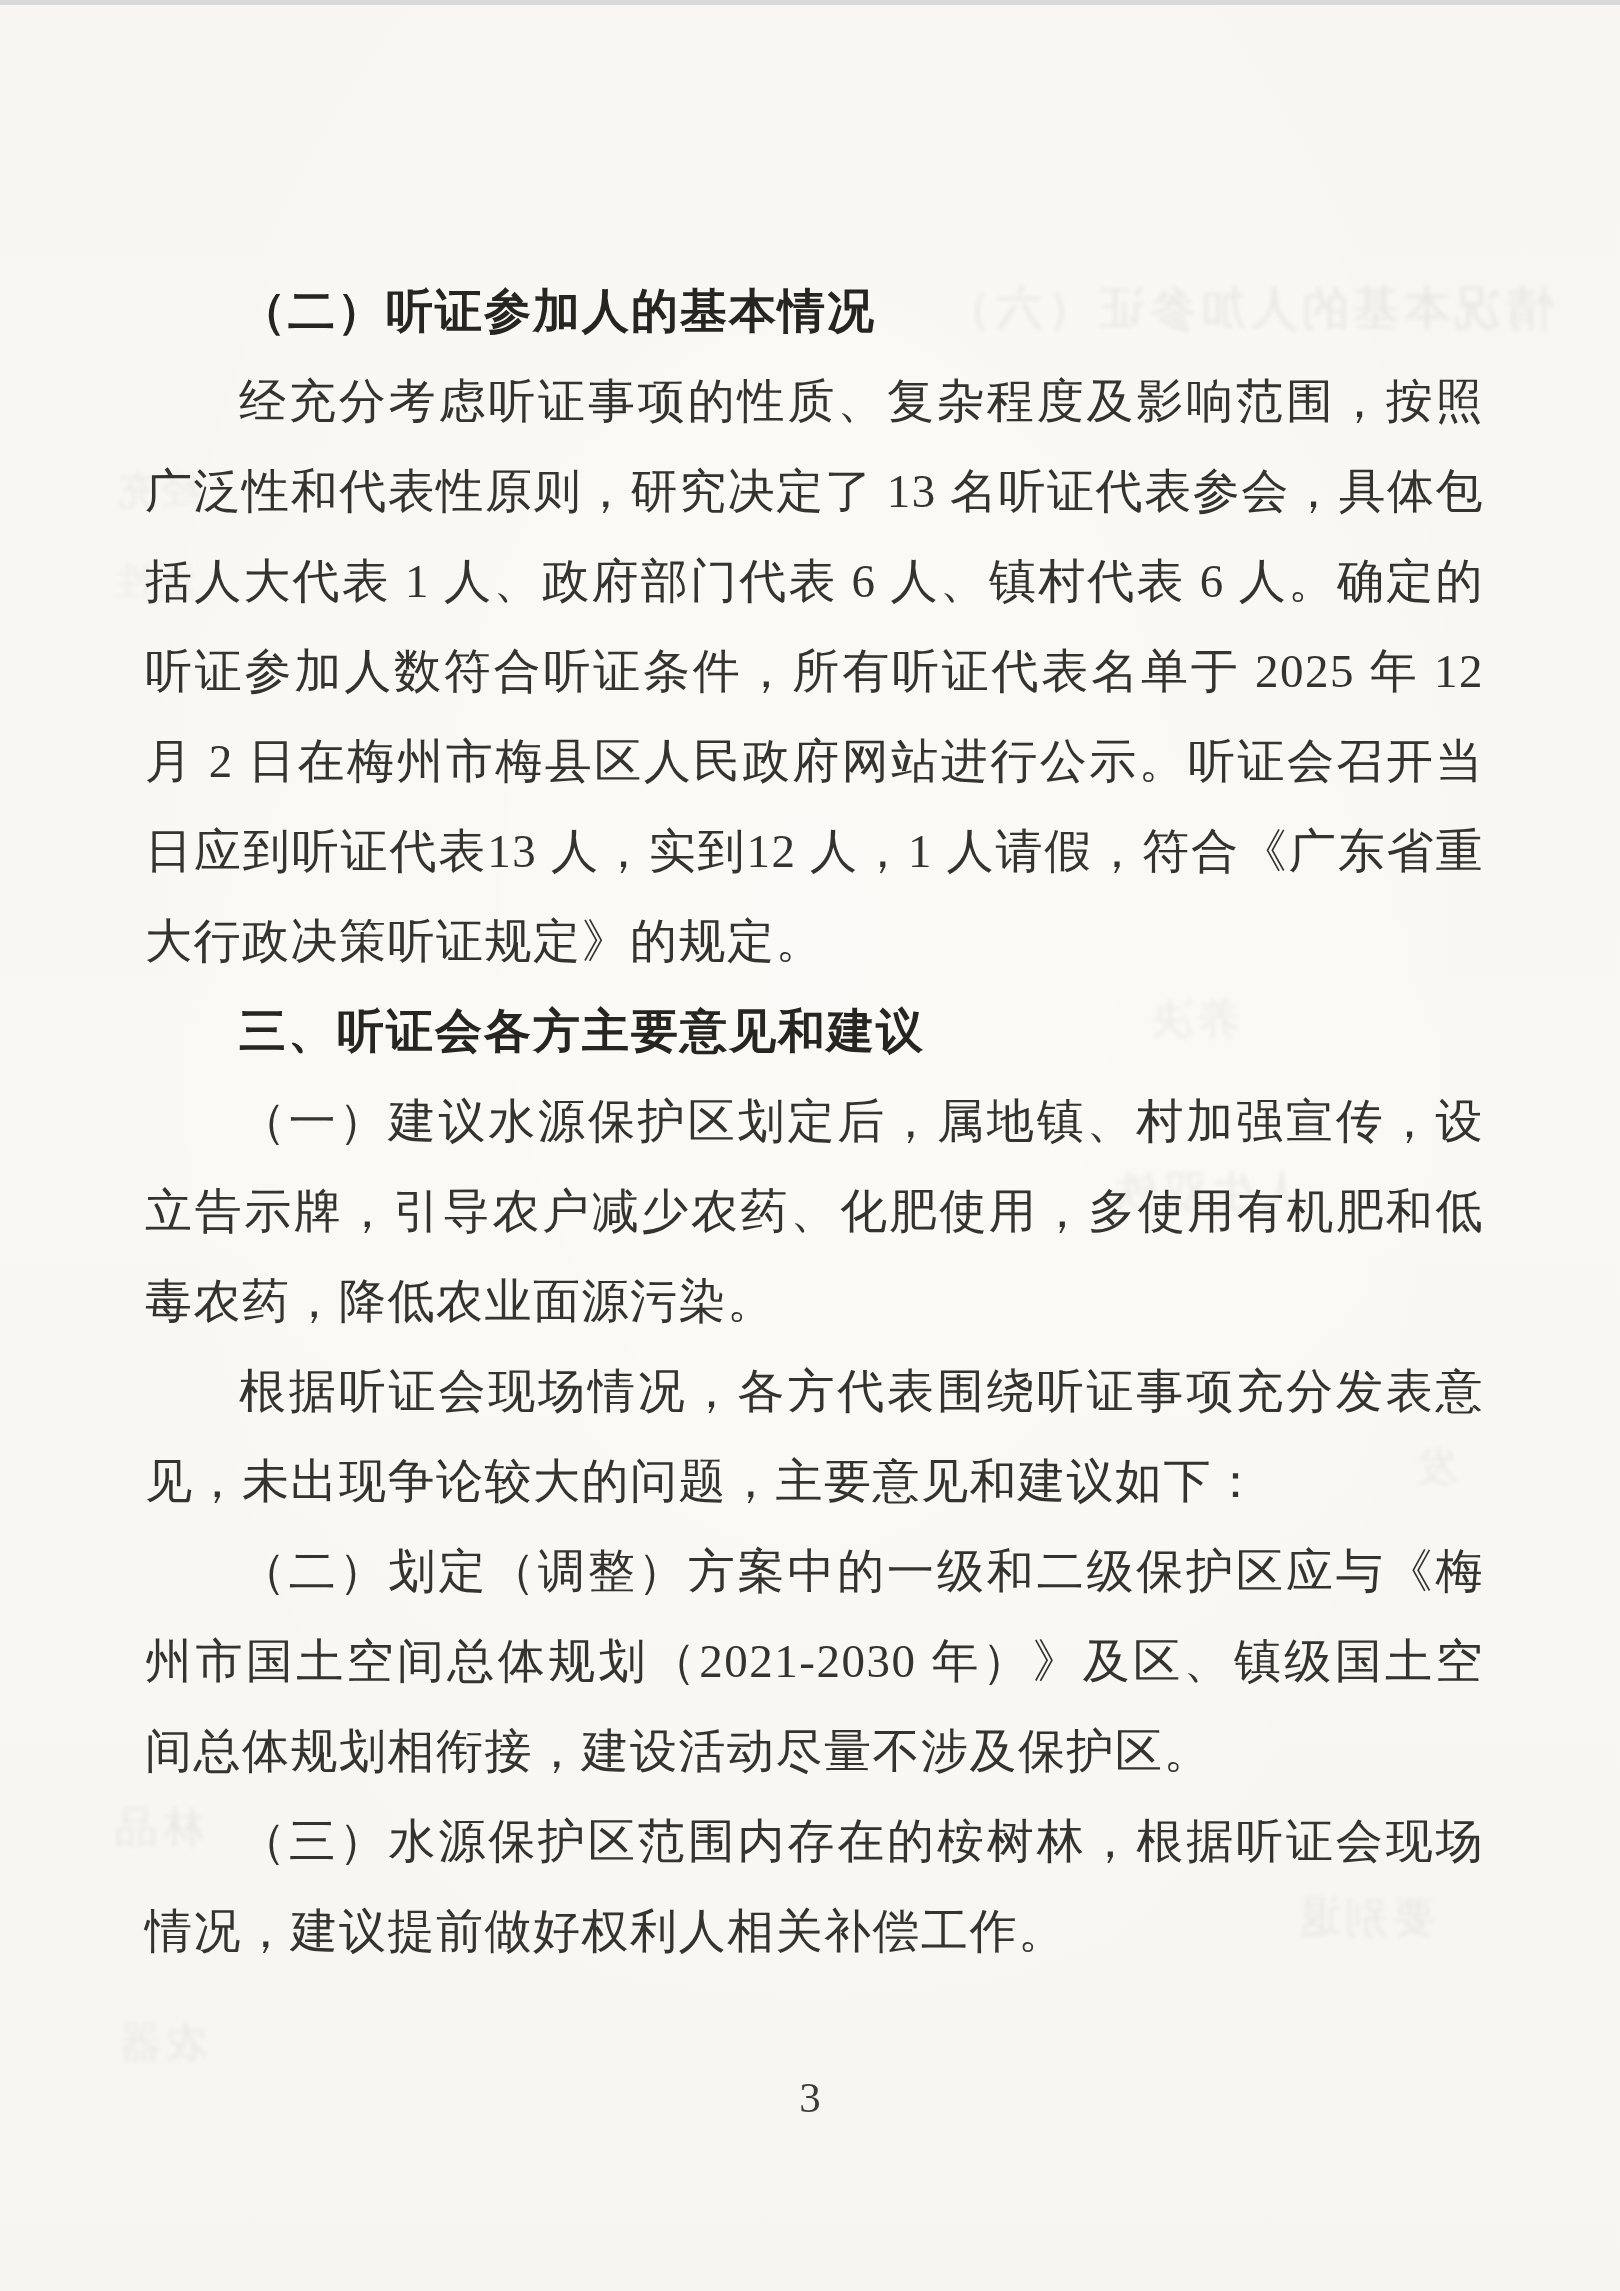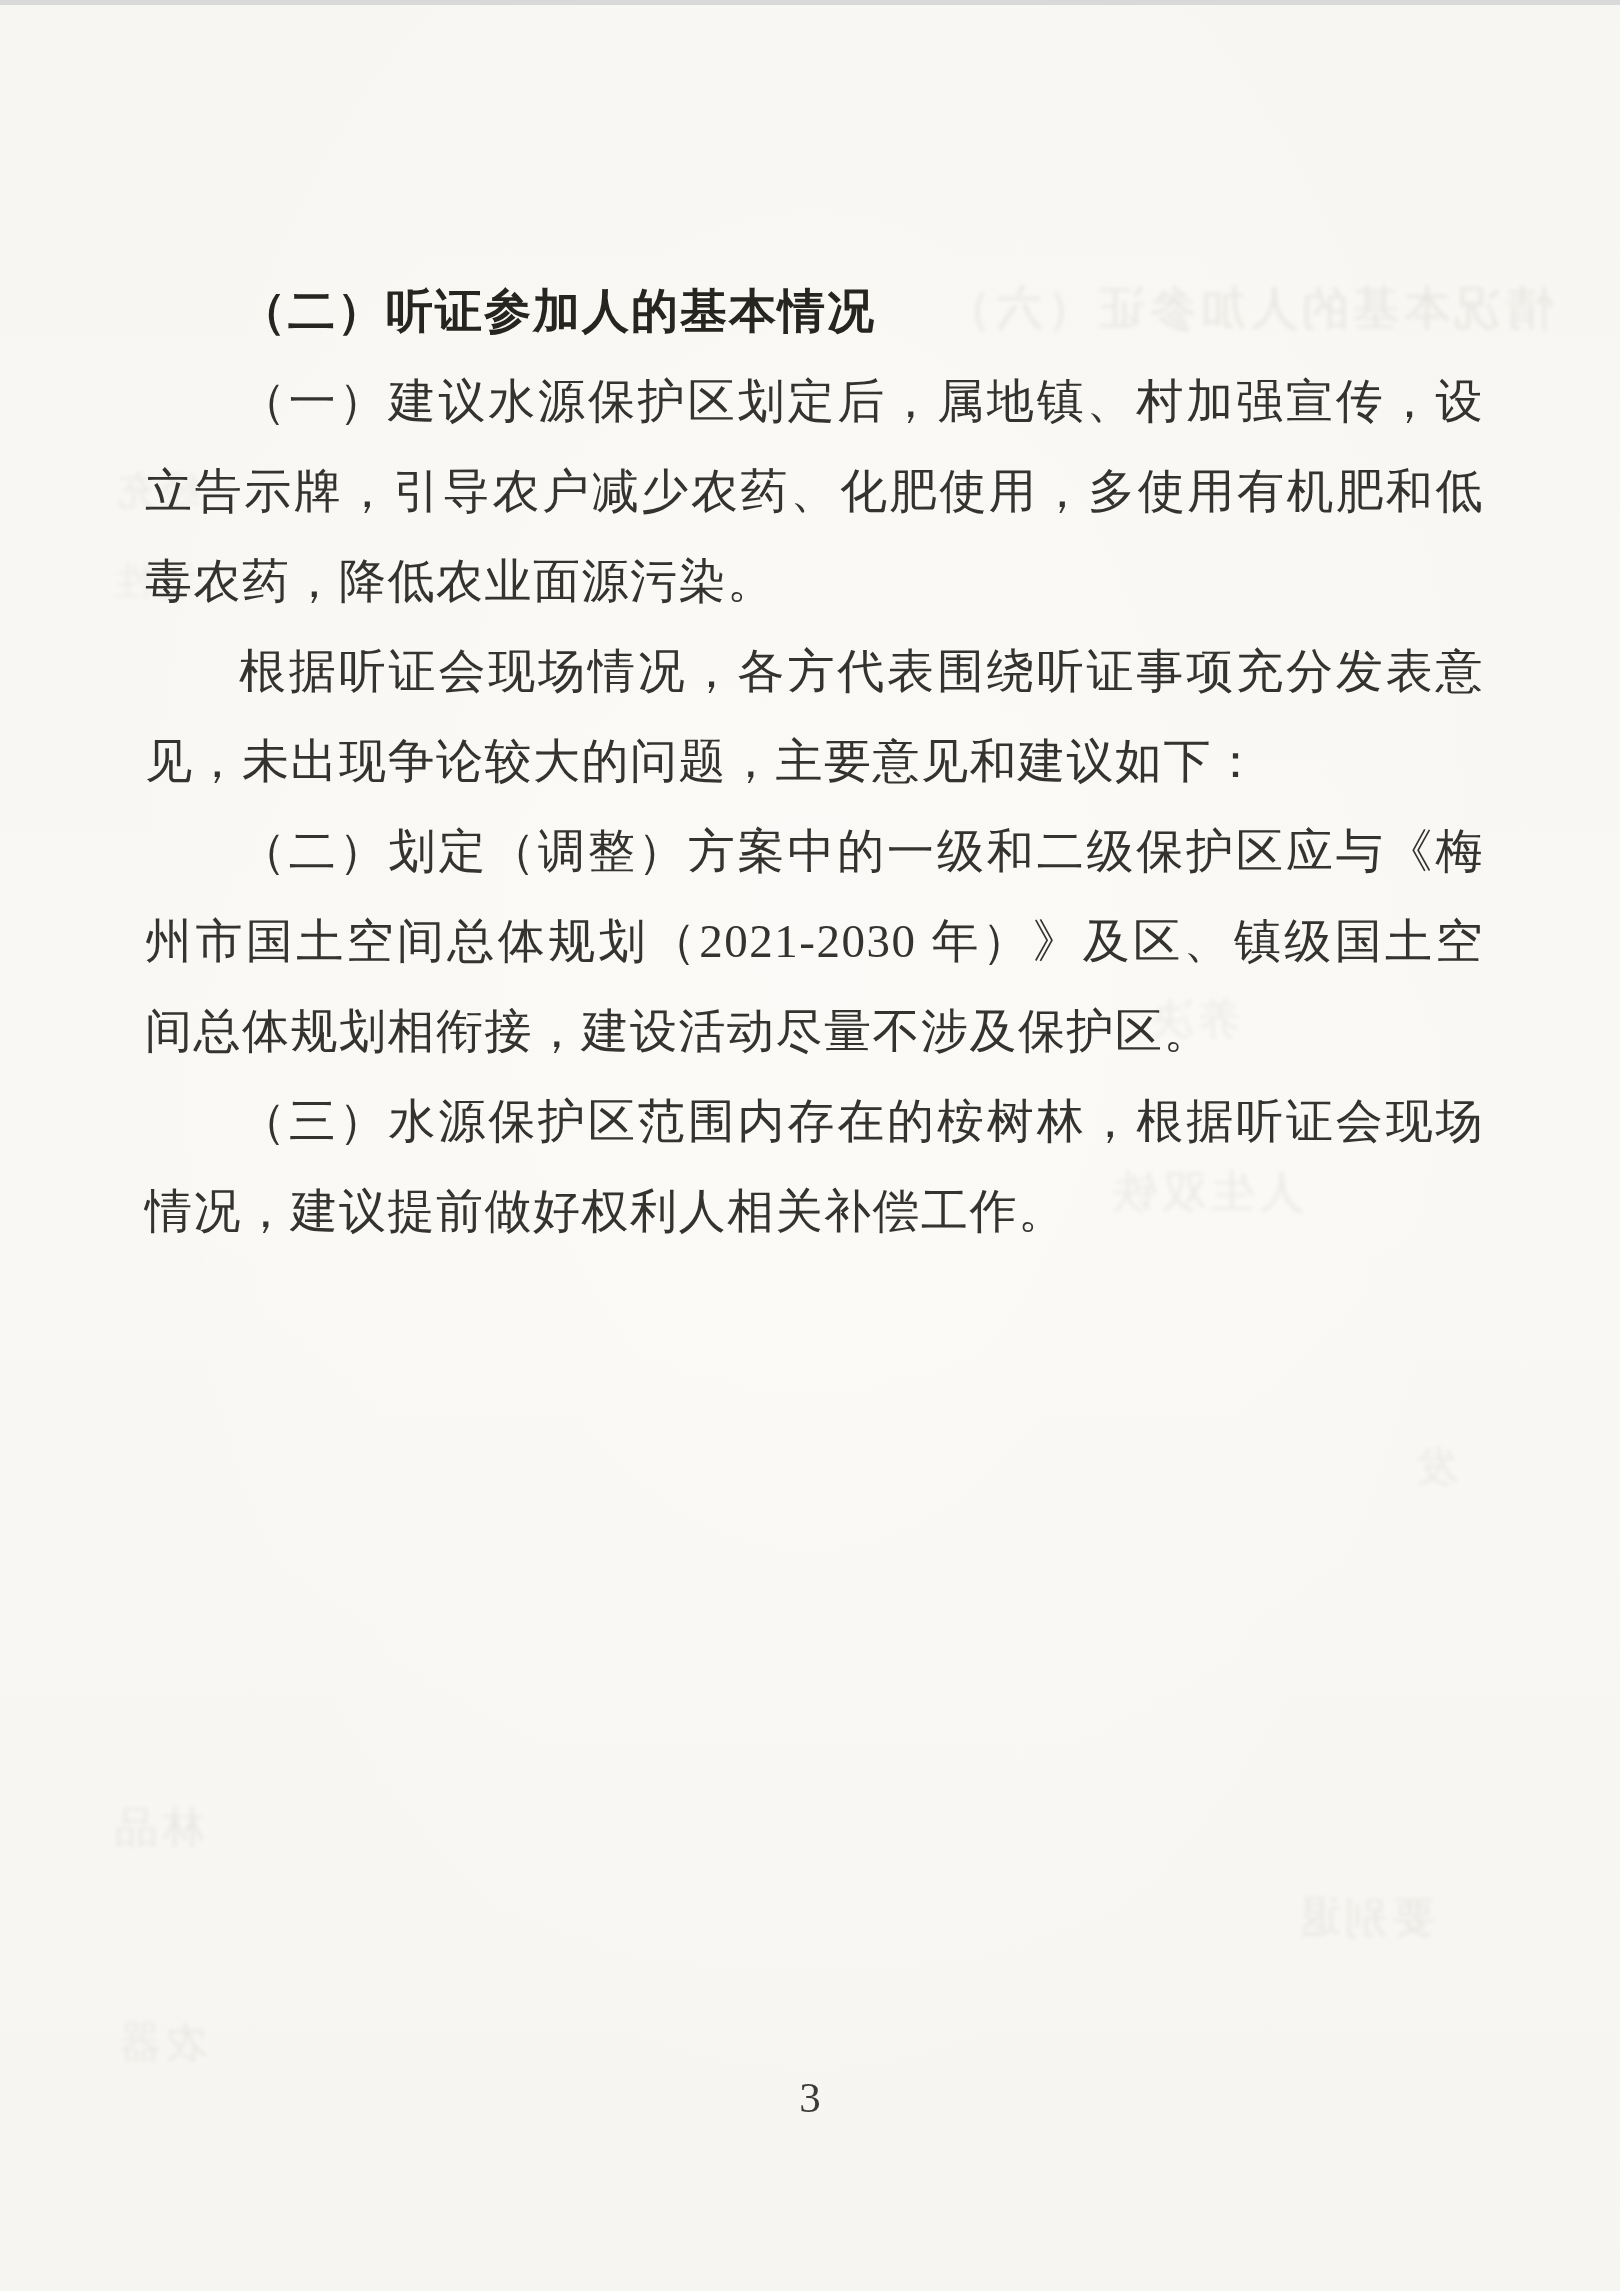--- a/index.html
+++ b/index.html
@@ -79,20 +79,22 @@
   <span class="ghost g3">泛性</span>
   <span class="ghost g4">养决</span>
   <span class="ghost g5">人生双铁</span>
   <span class="ghost g6">发</span>
   <span class="ghost g7">林品</span>
   <span class="ghost g8">要别退</span>
   <span class="ghost g9">农器</span>
 
   <div class="content">
     <div class="block heading">（二）听证参加人的基本情况</div>
+    <div class="block">经充分考虑听证事项的性质、复杂程度及影响范围，按照广泛性和代表性原则，研究决定了 13 名听证代表参会，具体包括人大代表 1 人、政府部门代表 6 人、镇村代表 6 人。确定的听证参加人数符合听证条件，所有听证代表名单于 2025 年 12 月 2 日在梅州市梅县区人民政府网站进行公示。听证会召开当日应到听证代表13 人，实到12 人，1 人请假，符合《广东省重大行政决策听证规定》的规定。</div>
+    <div class="block heading">三、听证会各方主要意见和建议</div>
     <div class="block">（一）建议水源保护区划定后，属地镇、村加强宣传，设立告示牌，引导农户减少农药、化肥使用，多使用有机肥和低毒农药，降低农业面源污染。</div>
     <div class="block">根据听证会现场情况，各方代表围绕听证事项充分发表意见，未出现争论较大的问题，主要意见和建议如下：</div>
     <div class="block">（二）划定（调整）方案中的一级和二级保护区应与《梅州市国土空间总体规划（2021-2030 年）》及区、镇级国土空间总体规划相衔接，建设活动尽量不涉及保护区。</div>
     <div class="block">（三）水源保护区范围内存在的桉树林，根据听证会现场情况，建议提前做好权利人相关补偿工作。</div>
   </div>
 
   <div class="pagenum-wrap">
     <span class="pagenum">3</span>
   </div>
 

